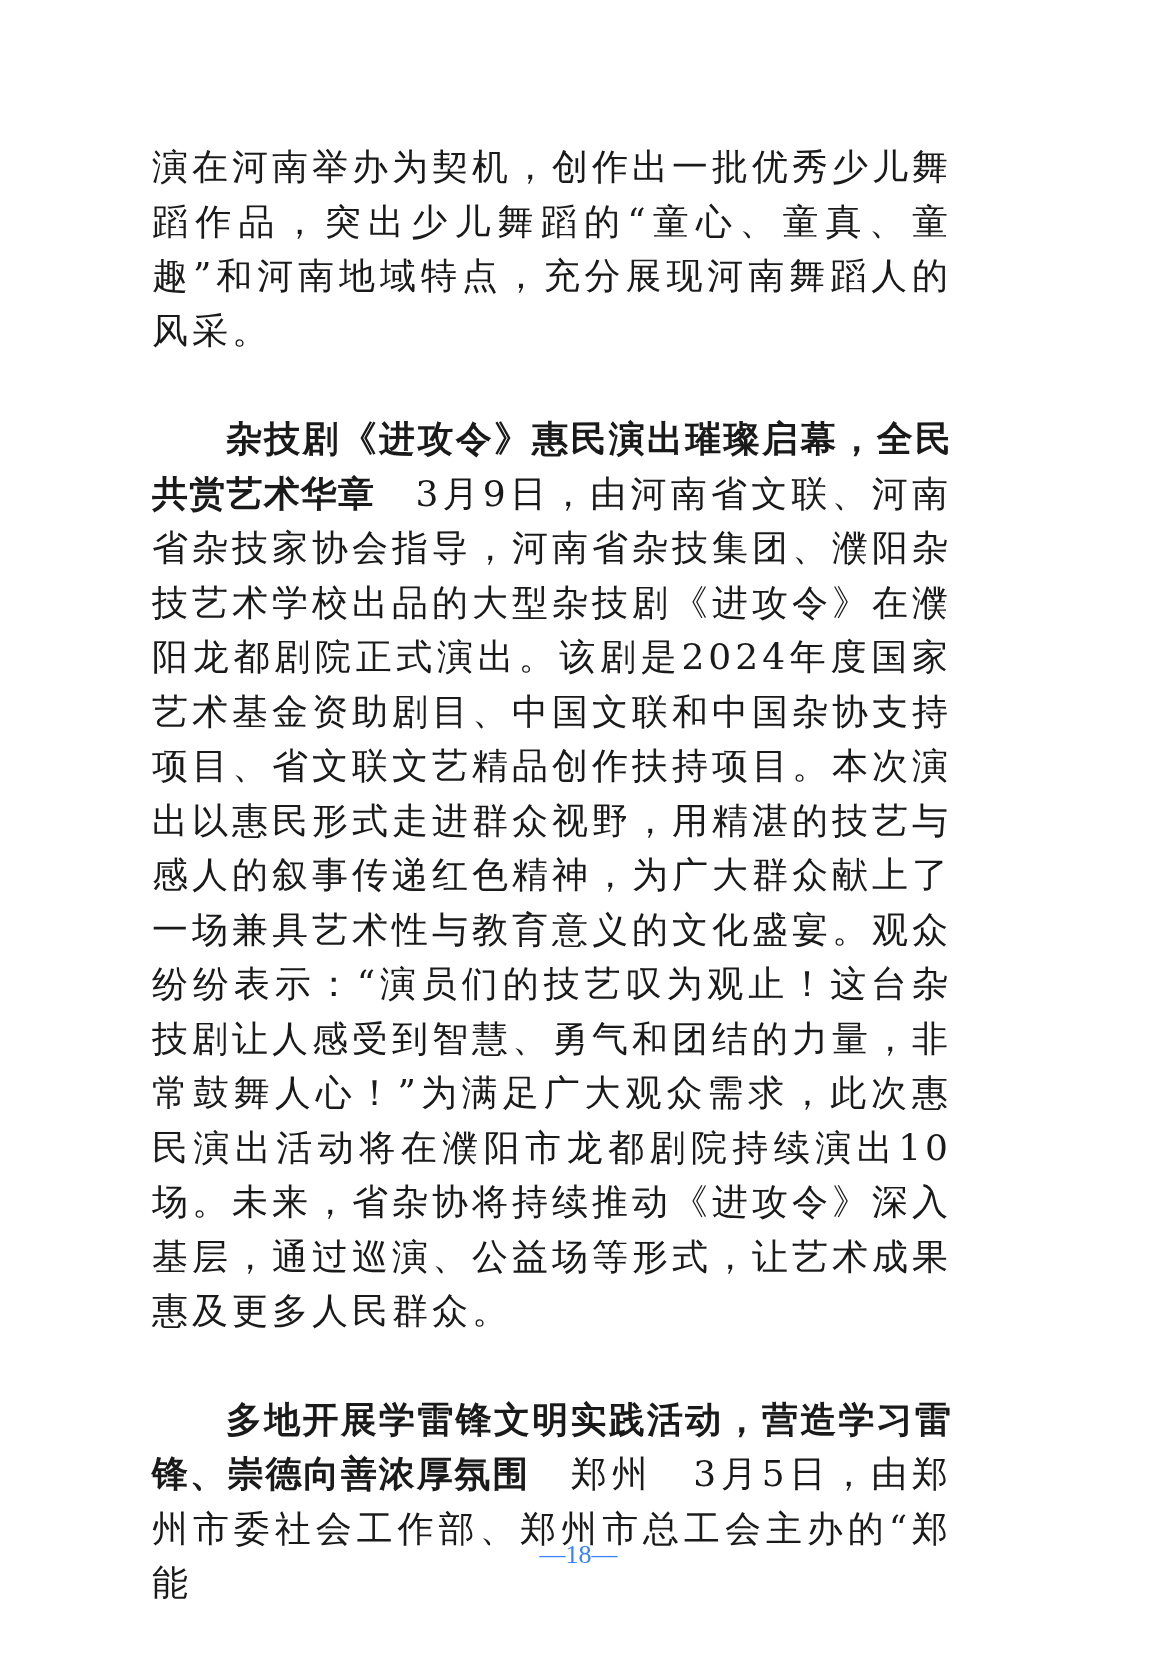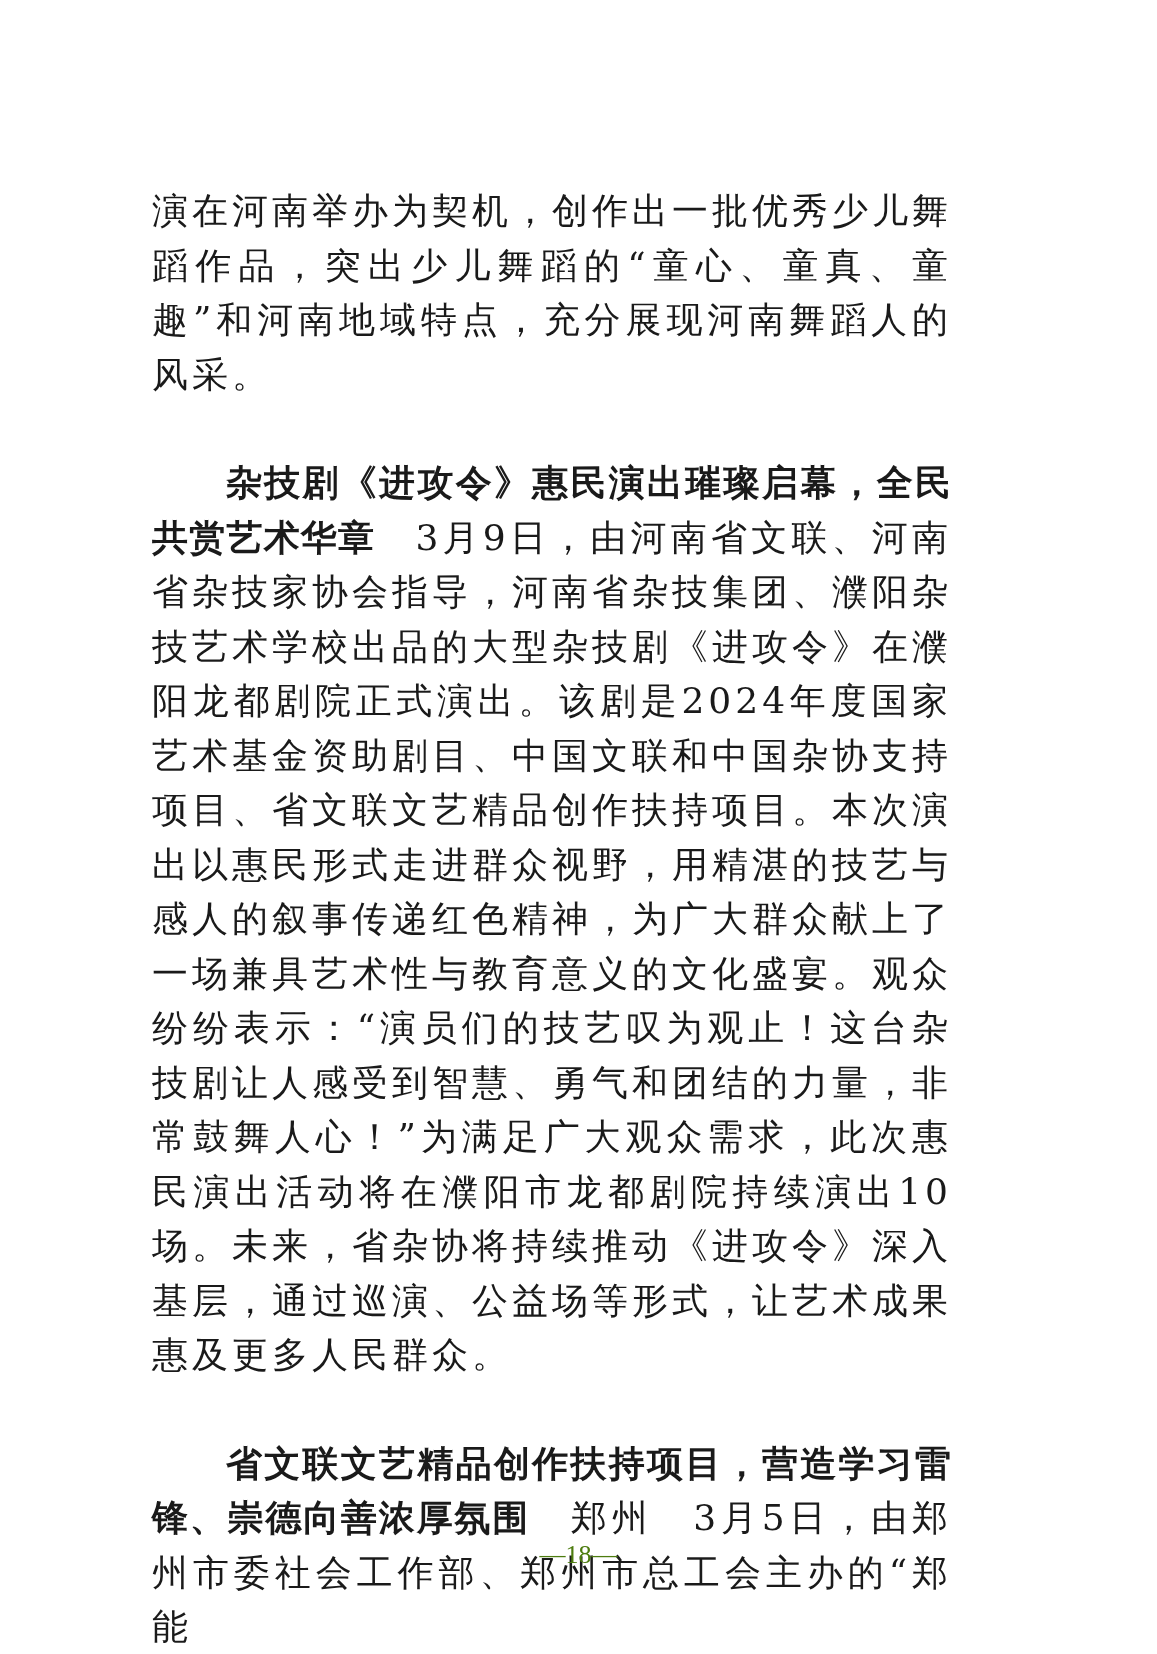--- a/index.html
+++ b/index.html
@@ -12,21 +12,20 @@
       height: 1654px;
       position: relative;
       overflow: hidden;
       color: #1a1a1a;
     }
     .page {
       position: absolute;
       left: 152px;
       top: 140px;
       width: 800px;
-      margin-top: 44px;
     }
     .para {
       font-family: "DejaVu Serif", "Liberation Serif", serif;
       font-size: 36px;
       line-height: 54.5px;
       letter-spacing: 4px;
       text-align: justify;
       text-align-last: left;
       margin: 0;
       word-break: break-all;
@@ -47,37 +46,37 @@
       font-weight: normal;
     }
     .page-number {
       position: absolute;
       top: 1540px;
       left: 0;
       width: 1157px;
       text-align: center;
       font-family: "Liberation Serif", "DejaVu Serif", serif;
       font-size: 26px;
-      color: #4d7c0f;
+      color: #3b82f6;
     }
   </style>
 </head>
 <body>
 
 <div class="page">
   <p class="para">
     <span class="body-text">演在河南举办为契机，创作出一批优秀少儿舞蹈作品，突出少儿舞蹈的“童心、童真、童趣”和河南地域特点，充分展现河南舞蹈人的风采。</span>
   </p>
 
   <div class="gap"></div>
 
   <p class="para indent">
     <span class="headline">杂技剧《进攻令》惠民演出璀璨启幕，全民共赏艺术华章</span><span class="body-text">　3月9日，由河南省文联、河南省杂技家协会指导，河南省杂技集团、濮阳杂技艺术学校出品的大型杂技剧《进攻令》在濮阳龙都剧院正式演出。该剧是2024年度国家艺术基金资助剧目、中国文联和中国杂协支持项目、省文联文艺精品创作扶持项目。本次演出以惠民形式走进群众视野，用精湛的技艺与感人的叙事传递红色精神，为广大群众献上了一场兼具艺术性与教育意义的文化盛宴。观众纷纷表示：“演员们的技艺叹为观止！这台杂技剧让人感受到智慧、勇气和团结的力量，非常鼓舞人心！”为满足广大观众需求，此次惠民演出活动将在濮阳市龙都剧院持续演出10场。未来，省杂协将持续推动《进攻令》深入基层，通过巡演、公益场等形式，让艺术成果惠及更多人民群众。</span>
   </p>
 
   <div class="gap"></div>
 
   <p class="para indent">
-    <span class="headline">省文联文艺精品创作扶持项目，营造学习雷锋、崇德向善浓厚氛围</span><span class="body-text">　郑州　3月5日，由郑州市委社会工作部、郑州市总工会主办的“郑能</span>
+    <span class="headline">多地开展学雷锋文明实践活动，营造学习雷锋、崇德向善浓厚氛围</span><span class="body-text">　郑州　3月5日，由郑州市委社会工作部、郑州市总工会主办的“郑能</span>
   </p>
 </div>
 
 <div class="page-number">—18—</div>
 
 </body></html>

